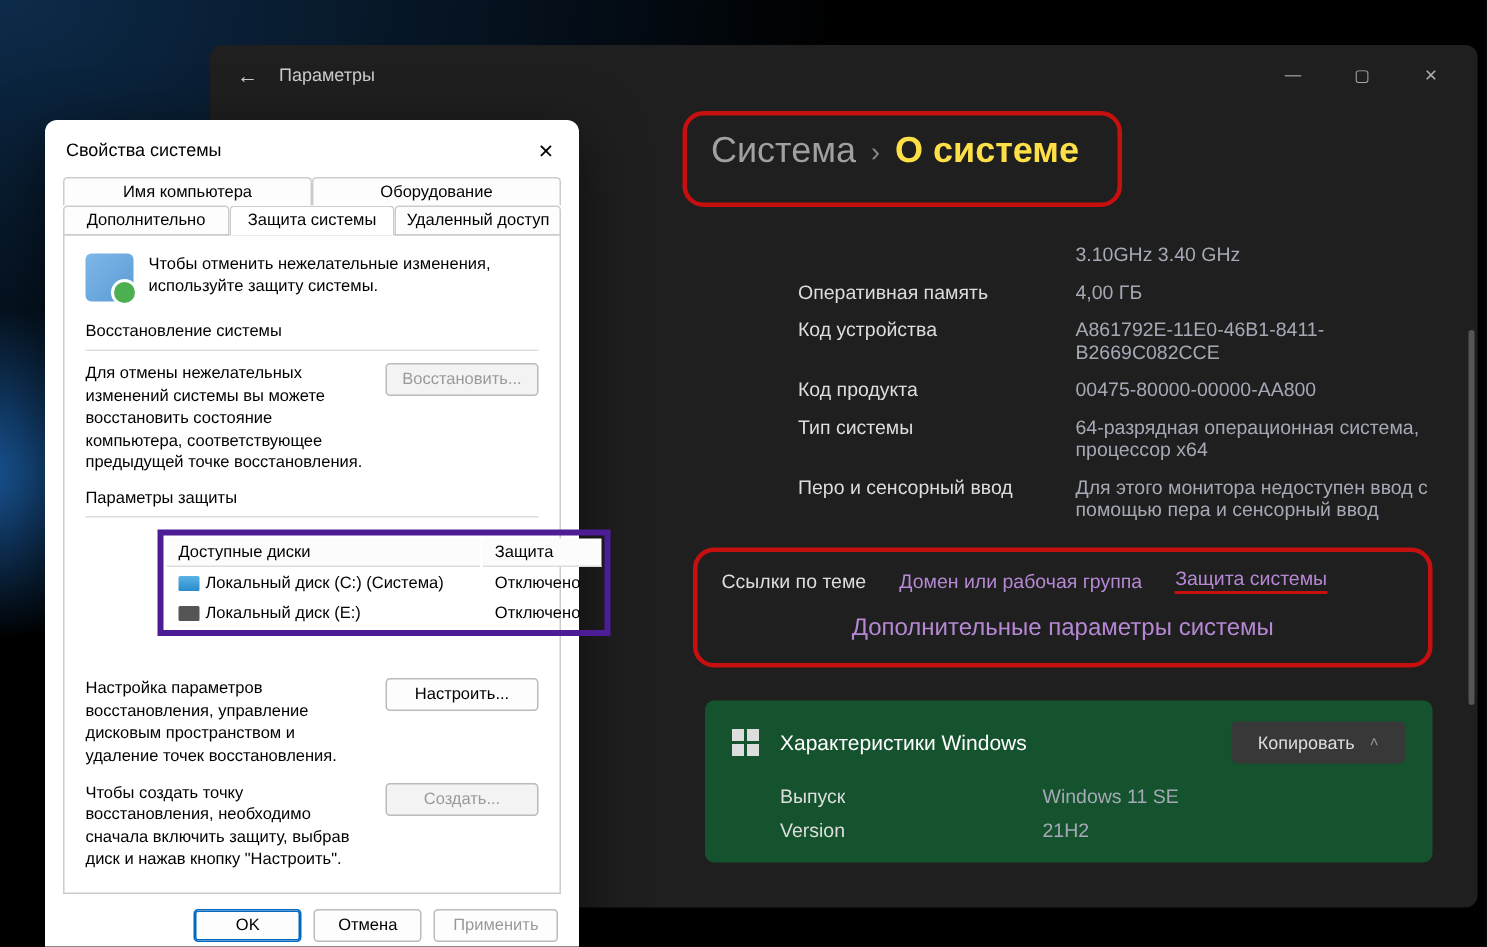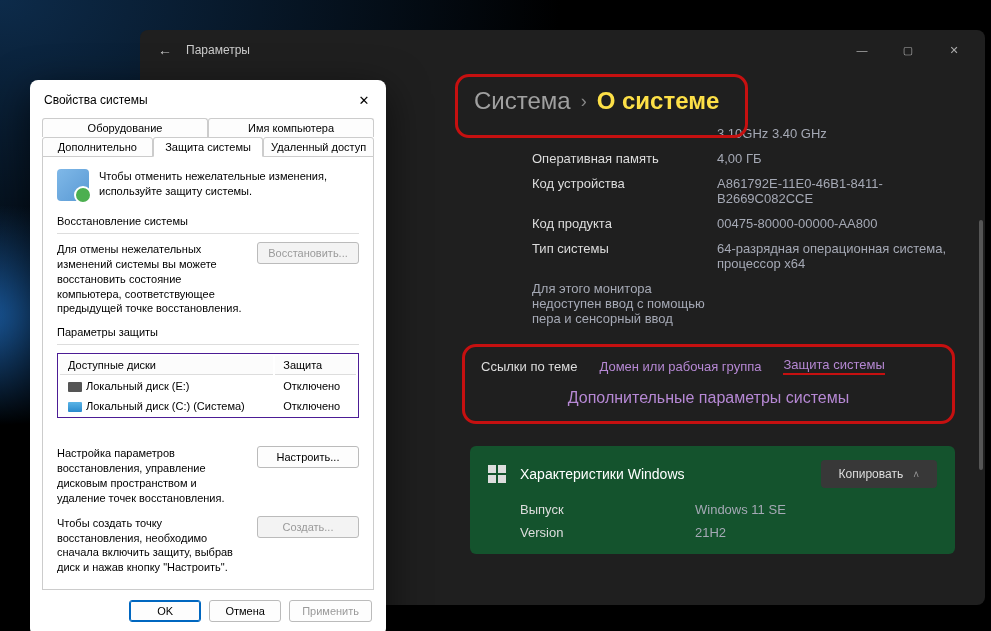--- a/index.html
+++ b/index.html
@@ -43,21 +43,21 @@
     border: 3px solid #c61010;
     border-radius: 14px;
     padding: 10px 26px 20px 16px;
   }
   .breadcrumb { display: flex; align-items: center; gap: 10px; font-size: 24px; }
   .bc-parent { color: #a0a0a0; font-weight: 400; }
   .bc-sep { color: #888; font-size: 18px; }
   .bc-current { color: #fde047; font-weight: 600; }
   
   .info-grid {
-    margin-top: 46px;
+    margin-top: 82px;
     display: grid;
     grid-template-columns: 185px 1fr;
     row-gap: 10px;
     font-size: 13px;
     color: #ccc;
     padding-left: 62px;
   }
   .info-label { color: #ddd; }
   .info-value { color: #a5a9b5; }
   
@@ -163,22 +163,23 @@
   .section-row { display: flex; gap: 12px; align-items: flex-start; margin-bottom: 10px; }
   .section-desc { font-size: 11px; line-height: 1.35; flex: 1; }
   .std-btn {
     min-width: 102px; padding: 4px 10px;
     border: 1px solid #bbb; background: #fdfdfd;
     border-radius: 3px; font-size: 11px; cursor: pointer;
   }
   .std-btn.disabled { color: #9a9a9a; background: #f3f3f3; }
   
   .disk-table {
-    border: 1px solid #4c1d95; width: 100%;
+    border: 4px solid #4c1d95; width: 100%;
     font-size: 11px;
+    margin-left: 48px;
   }
   .disk-table th { text-align: left; font-weight: normal; padding: 3px 8px; border-bottom: 1px solid #ddd; background: #fcfcfc; }
   .disk-table td { padding: 3px 8px; }
   .disk-icon { display: inline-block; width: 14px; height: 10px; margin-right: 4px; vertical-align: middle; }
   .disk-icon.c { background: linear-gradient(#5ab4e6, #2a8acc); border-radius: 1px; }
   .disk-icon.e { background: #555; border-radius: 1px; }
   
   .dialog-footer {
     display: flex; justify-content: flex-end; gap: 8px;
     padding: 10px 14px 14px 14px;
@@ -225,20 +226,21 @@
 
       <div class="info-label">Код устройства</div>
       <div class="info-value">A861792E-11E0-46B1-8411-B2669C082CCE</div>
 
       <div class="info-label">Код продукта</div>
       <div class="info-value">00475-80000-00000-AA800</div>
 
       <div class="info-label">Тип системы</div>
       <div class="info-value">64-разрядная операционная система, процессор x64</div>
 
+      <div class="info-label">Перо и сенсорный ввод</div>
       <div class="info-value">Для этого монитора недоступен ввод с помощью пера и сенсорный ввод</div>
     </div>
 
     <div class="related-box">
       <div class="related-row1">
         <span class="related-title">Ссылки по теме</span>
         <span class="related-link">Домен или рабочая группа</span>
         <span class="related-link underlined">Защита системы</span>
       </div>
       <div class="related-row2">
@@ -280,22 +282,22 @@
 </div>
 
 <div class="props-dialog">
   <div class="props-titlebar">
     <span class="props-title">Свойства системы</span>
     <span class="props-close">✕</span>
   </div>
 
   <div class="tab-rows">
     <div class="tab-row top">
+      <div class="tab">Имя компьютера</div>
       <div class="tab">Оборудование</div>
-      <div class="tab">Имя компьютера</div>
     </div>
     <div class="tab-row bottom">
       <div class="tab">Дополнительно</div>
       <div class="tab active">Защита системы</div>
       <div class="tab">Удаленный доступ</div>
     </div>
   </div>
 
   <div class="tab-panel">
     <div class="intro">
@@ -315,25 +317,25 @@
 
     <table class="disk-table">
       <thead>
         <tr>
           <th>Доступные диски</th>
           <th>Защита</th>
         </tr>
       </thead>
       <tbody id="disk-tbody">
           <tr>
-            <td><span class="disk-icon e"></span><span>Локальный диск (E:)</span></td>
+            <td><span class="disk-icon c"></span><span>Локальный диск (C:) (Система)</span></td>
             <td>Отключено</td>
           </tr>
           <tr>
-            <td><span class="disk-icon c"></span><span>Локальный диск (C:) (Система)</span></td>
+            <td><span class="disk-icon e"></span><span>Локальный диск (E:)</span></td>
             <td>Отключено</td>
           </tr>
         </tbody>
     </table>
     <div style="height:28px"></div>
 
     <div class="section-row">
       <div class="section-desc">Настройка параметров восстановления, управление дисковым пространством и удаление точек восстановления.</div>
       <button class="std-btn">Настроить...</button>
     </div>

